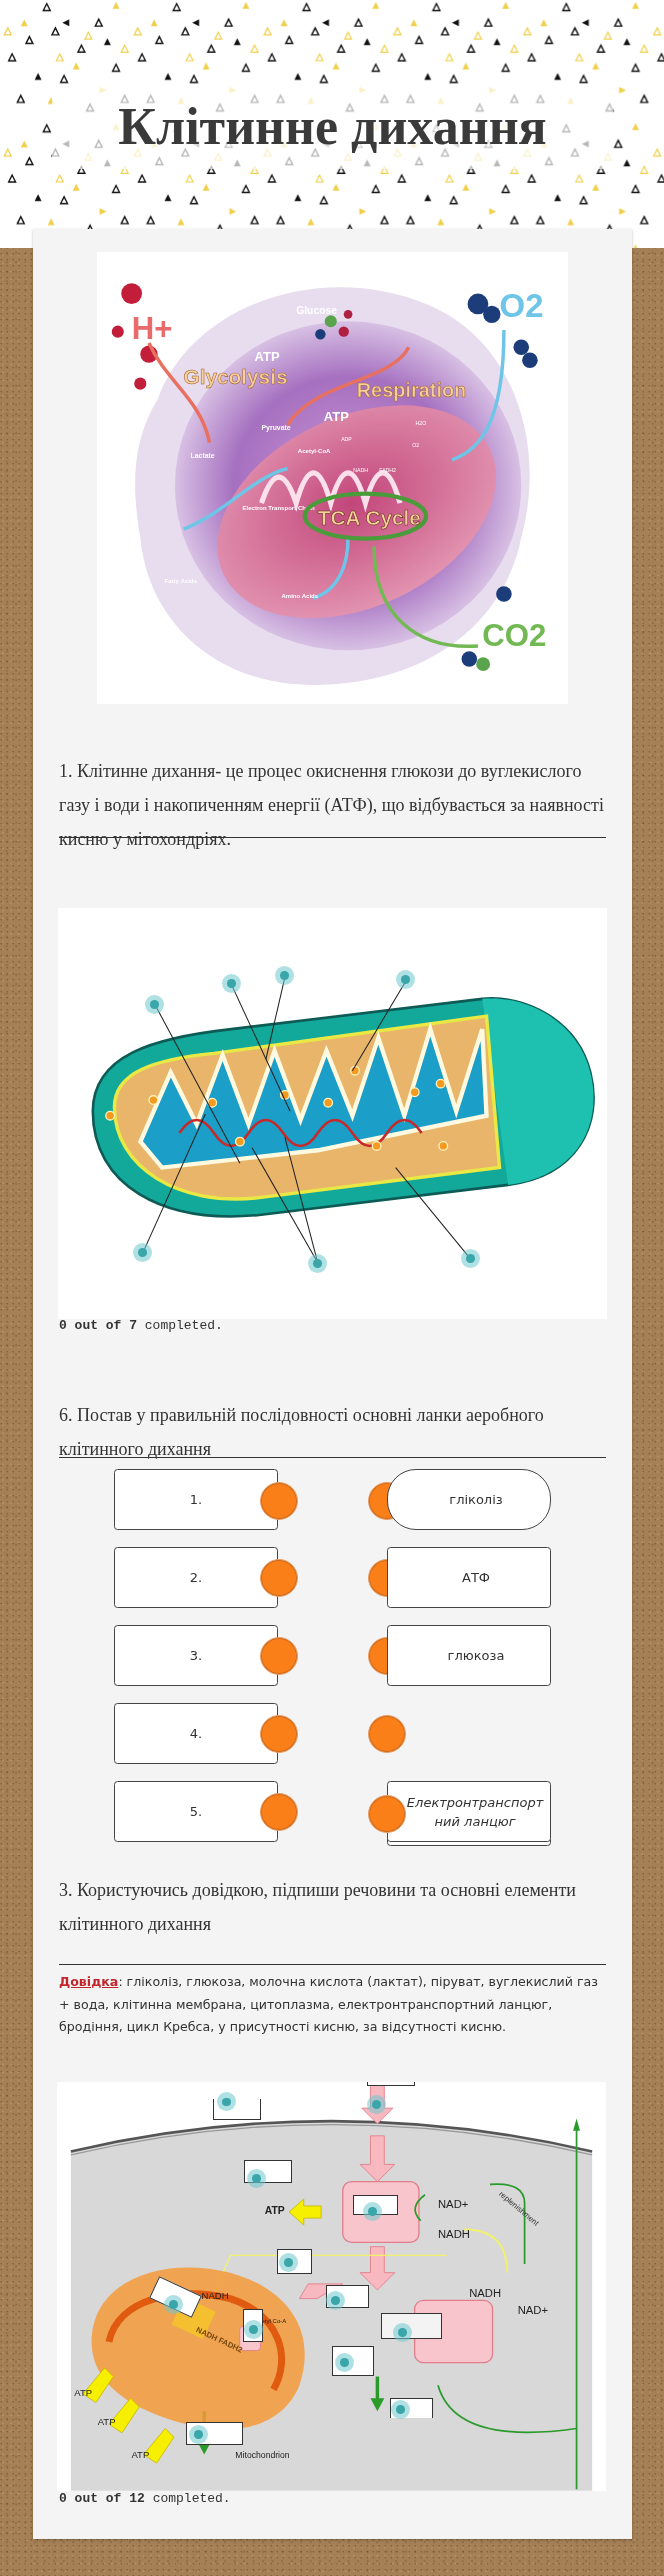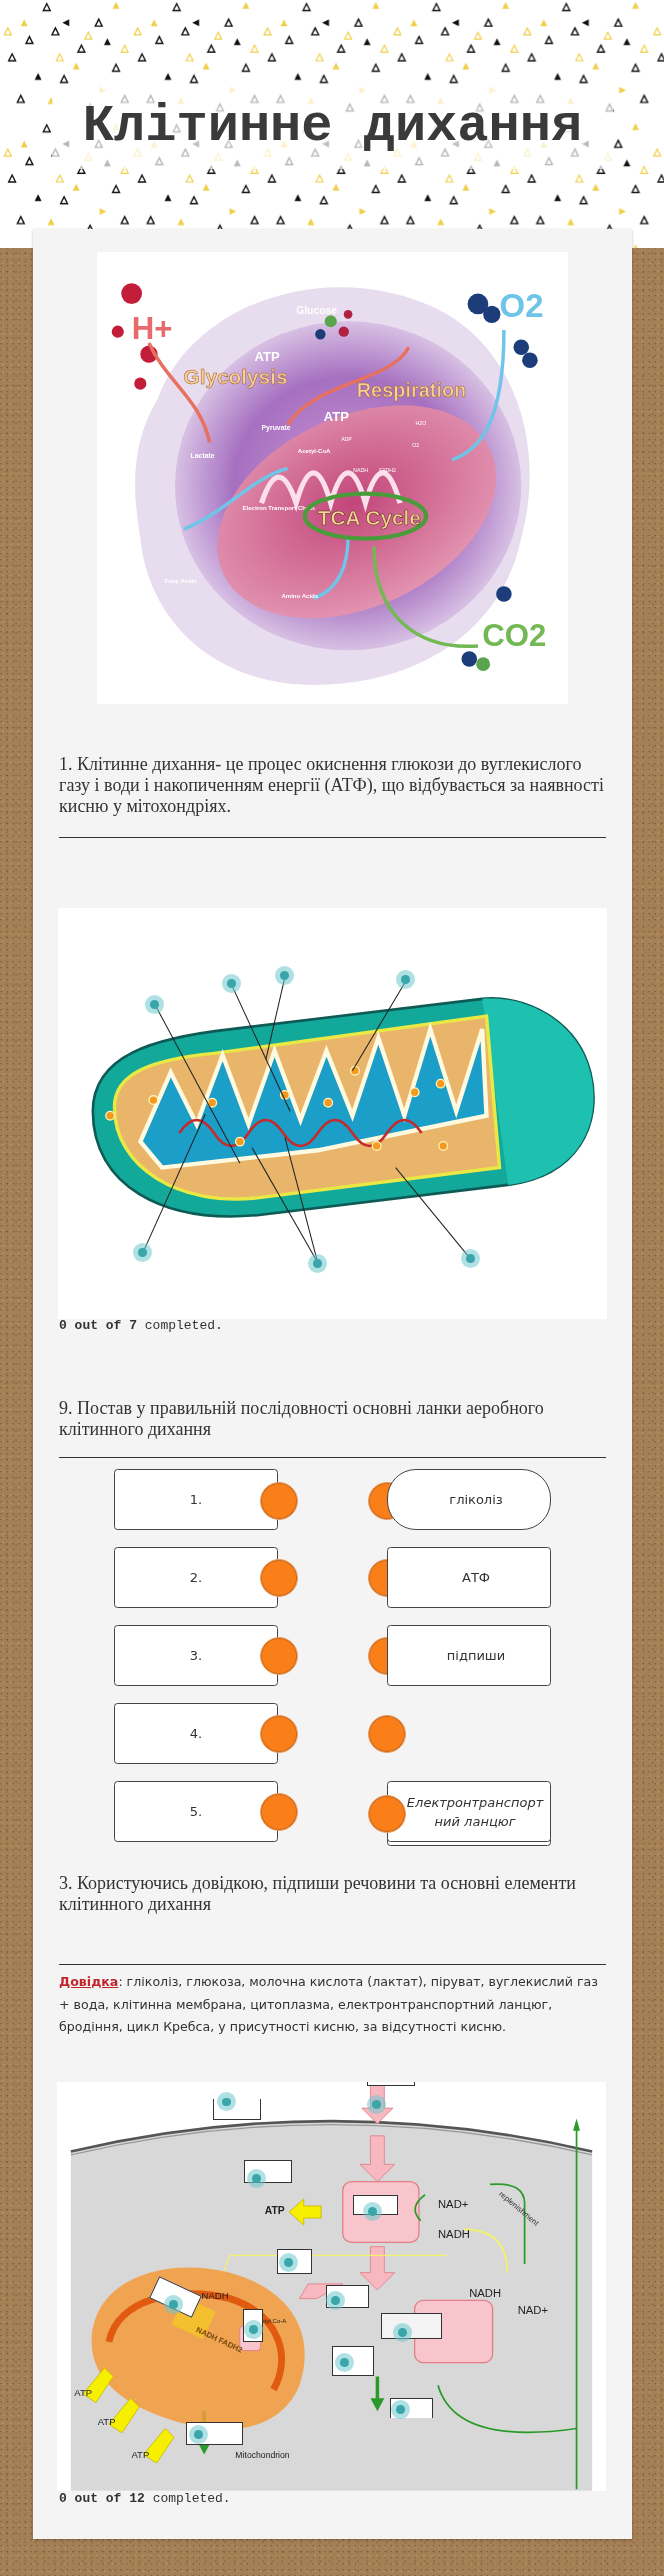--- a/index.html
+++ b/index.html
@@ -24,37 +24,37 @@
       linear-gradient(60deg, transparent 46%, #222 46%, #222 54%, transparent 54%),
       linear-gradient(-60deg, transparent 46%, #222 46%, #222 54%, transparent 54%);
     overflow: hidden;
   }
   .header svg { position: absolute; left: 0; top: 0; }
   .title-bar {
     position: absolute; left: 0; top: 85px; width: 665px; height: 83px;
     display: flex; align-items: center; justify-content: center;
   }
   .title {
-    font-family: Liberation Mono, monospace;
+    font-family: Liberation Serif, serif;
     font-size: 52px; color: #3a3a3a; letter-spacing: 0px;
     text-shadow: 0 0 12px rgba(255,255,255,0.9), 0 0 5.2px rgba(255,255,255,0.9);
   }
   
   .card {
     position: absolute; left: 33px; top: 229px; width: 599px; height: 2310px;
     background: #f4f4f4;
     box-shadow: 0 0.9px 2.6px rgba(0,0,0,0.25);
   }
   .img-frame {
     position: absolute; background: #fff; overflow: hidden;
   }
   .section-title {
     position: absolute; left: 26px; width: 547px;
     font-family: "Liberation Serif", serif;
-    font-size: 18px; line-height: 21px; color: #333;
+    font-size: 18px; line-height: 34px; color: #333;
   }
   .rule { position: absolute; left: 26px; width: 547px; height: 0.9px; background: #333; }
   .para {
     position: absolute; left: 26px; width: 547px;
     font-family: "DejaVu Sans", sans-serif;
     font-size: 12.6px; line-height: 22.5px; color: #333;
   }
   .ref-label { color: #c0262c; font-weight: bold; text-decoration: underline; }
   .progress {
     position: absolute; left: 26px;
@@ -249,21 +249,21 @@
     <span class="hotspot" style="left:338px; top:62px;"></span>
     <span class="hotspot" style="left:75px; top:335px;"></span>
     <span class="hotspot" style="left:250px; top:346px;"></span>
     <span class="hotspot" style="left:403px; top:341px;"></span>
   </div>
 
   <div class="progress" style="top:1089px;">
     <b>0 out of 7</b><span> completed.</span>
   </div>
 
-  <div class="section-title" style="top:1169px;">9. Постав у правильній послідовності основні ланки аеробного клітинного дихання</div>
+  <div class="section-title" style="top:1169px;">6. Постав у правильній послідовності основні ланки аеробного клітинного дихання</div>
   <div class="rule" style="top:1228px;"></div>
 
   <div>
 
     <div class="match-box" style="left:81px; top:1240px;">
         <span>1.</span>
       </div>
     <span class="dot" style="left:227px; top:1253px;"></span>
     <span class="dot" style="left:335px; top:1253px;"></span>
     <div class="match-box right" style="left:354px; top:1240px;border-radius:29px;">
@@ -278,21 +278,21 @@
     <div class="match-box right" style="left:354px; top:1318px;">
         <span>АТФ</span>
       </div>
 
     <div class="match-box" style="left:81px; top:1396px;">
         <span>3.</span>
       </div>
     <span class="dot" style="left:227px; top:1408px;"></span>
     <span class="dot" style="left:335px; top:1408px;"></span>
     <div class="match-box right" style="left:354px; top:1396px;">
-        <span>підпиши</span>
+        <span>глюкоза</span>
       </div>
 
     <div class="match-box" style="left:81px; top:1474px;">
         <span>4.</span>
       </div>
     <span class="dot" style="left:227px; top:1486px;"></span>
     <span class="dot" style="left:335px; top:1486px;"></span>
     <div class="match-box right" style="left:354px; top:1556px;">
         <span>цикл Кребса</span>
       </div>

